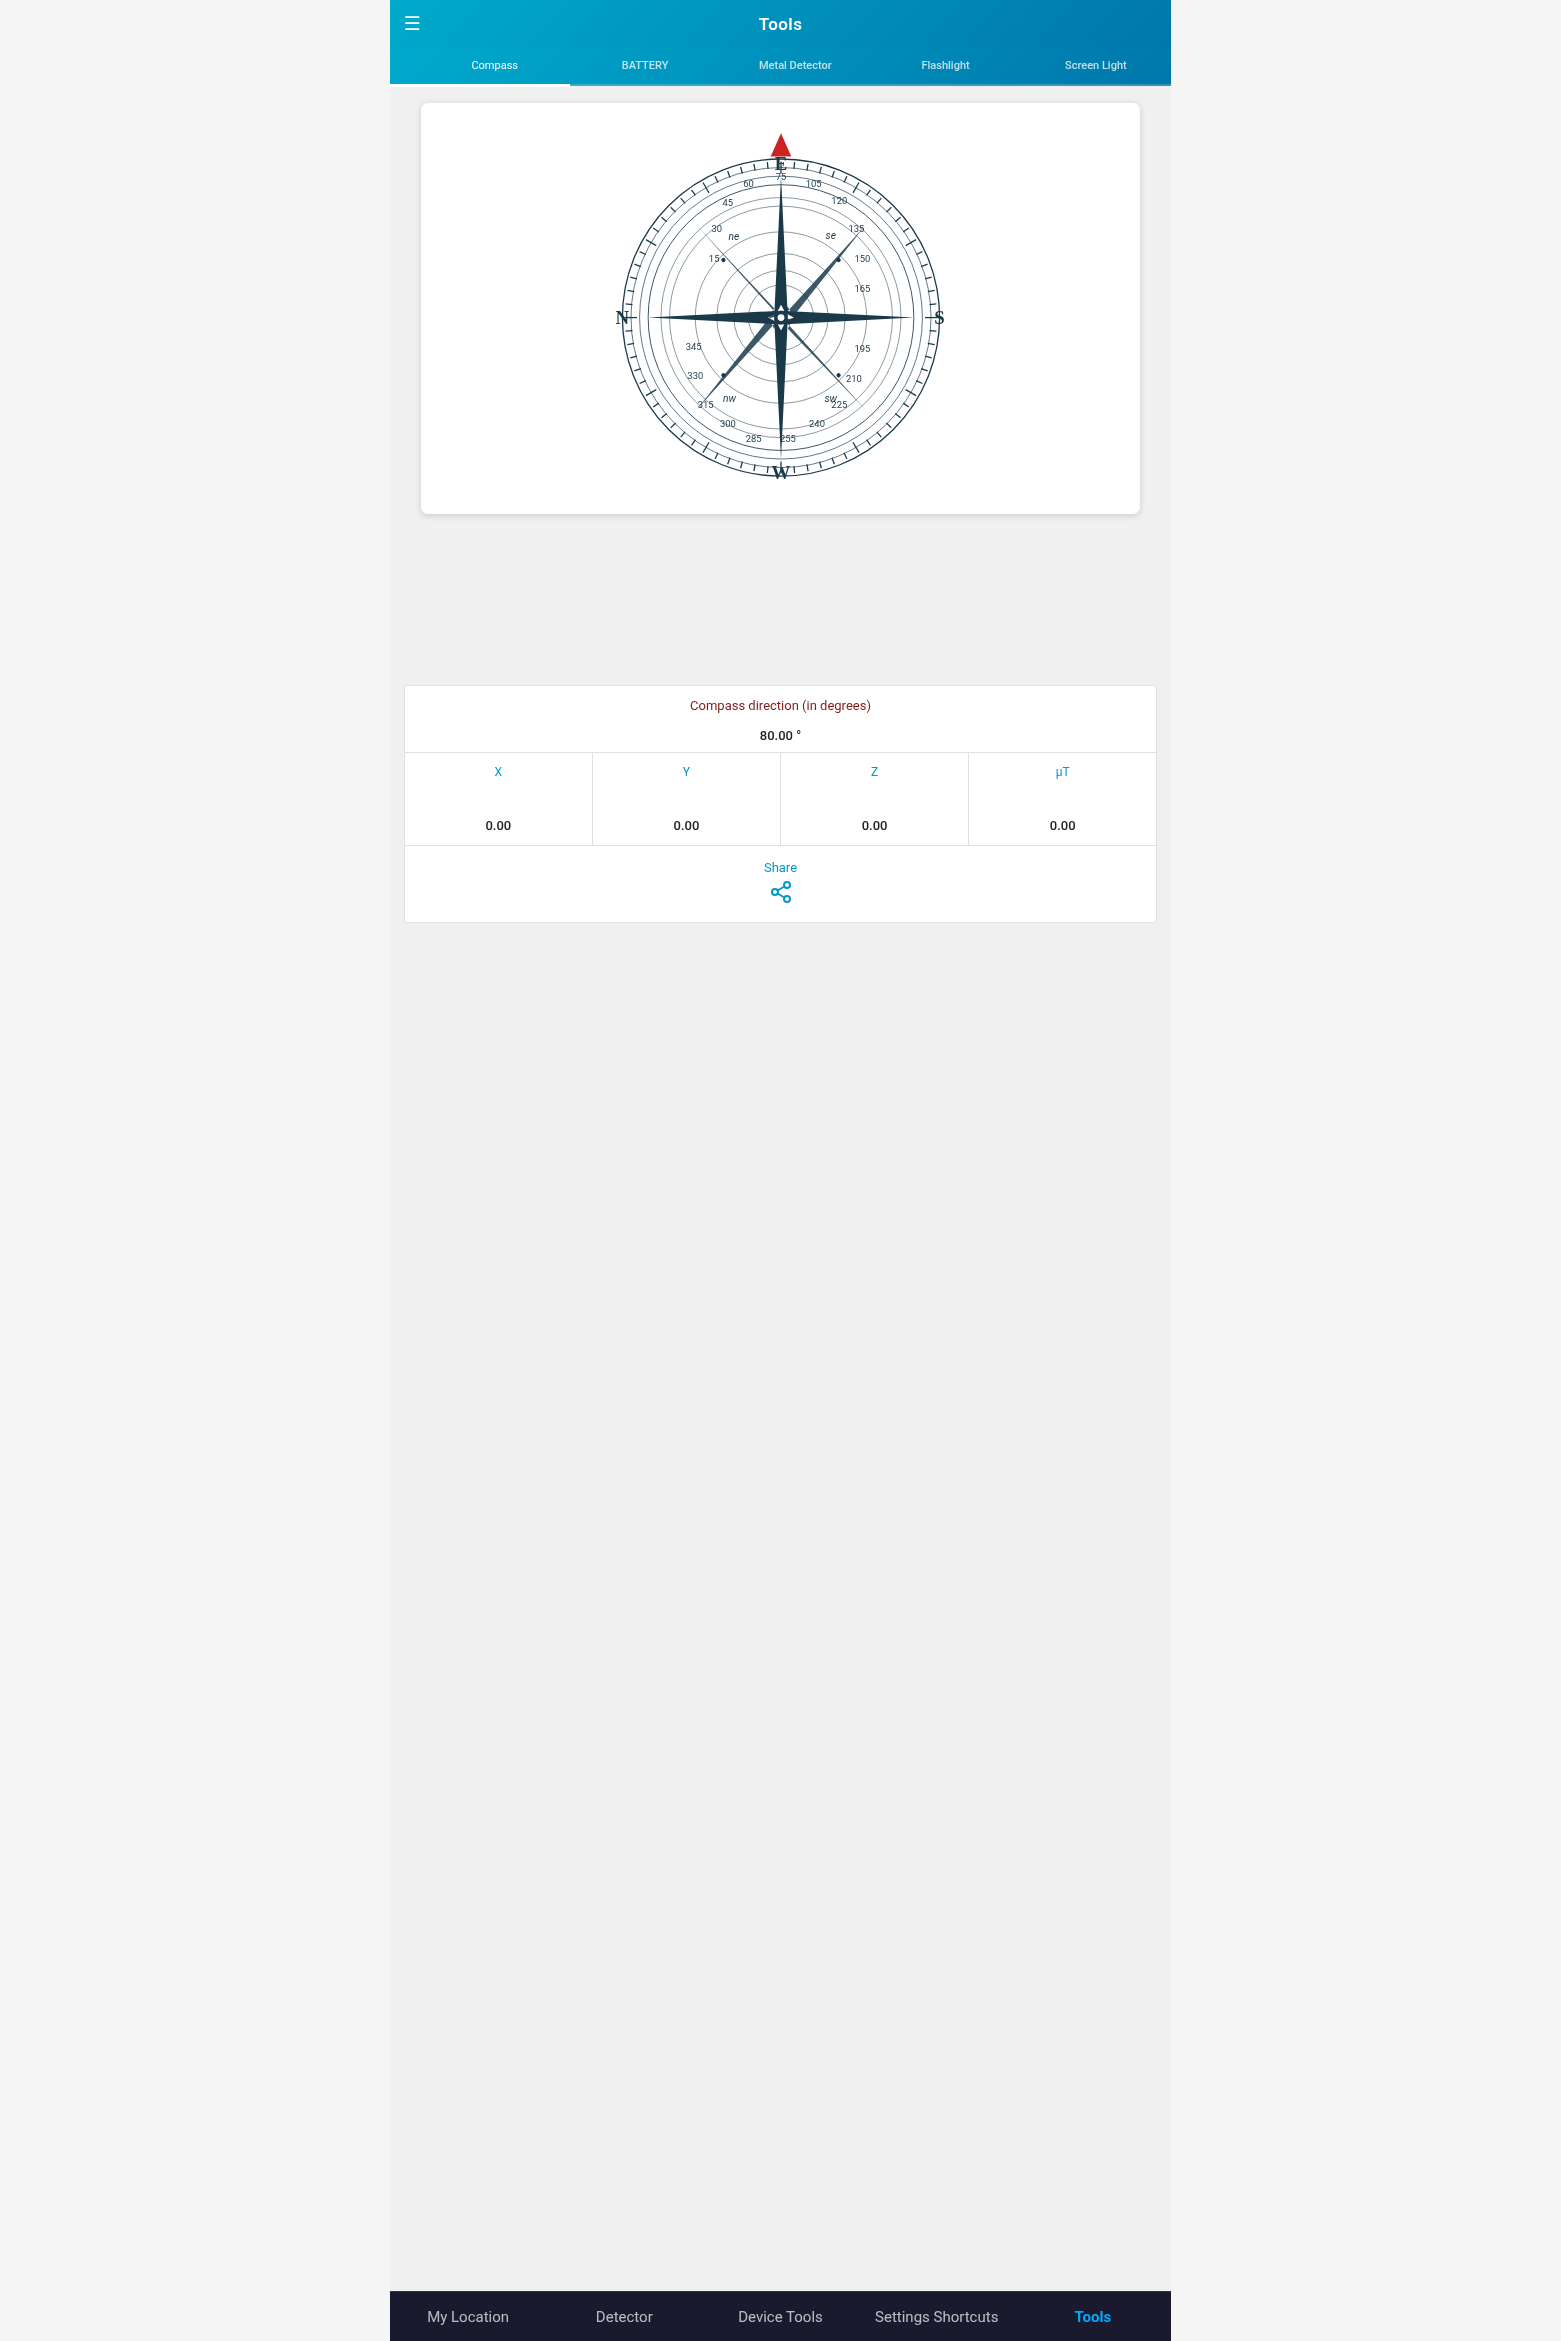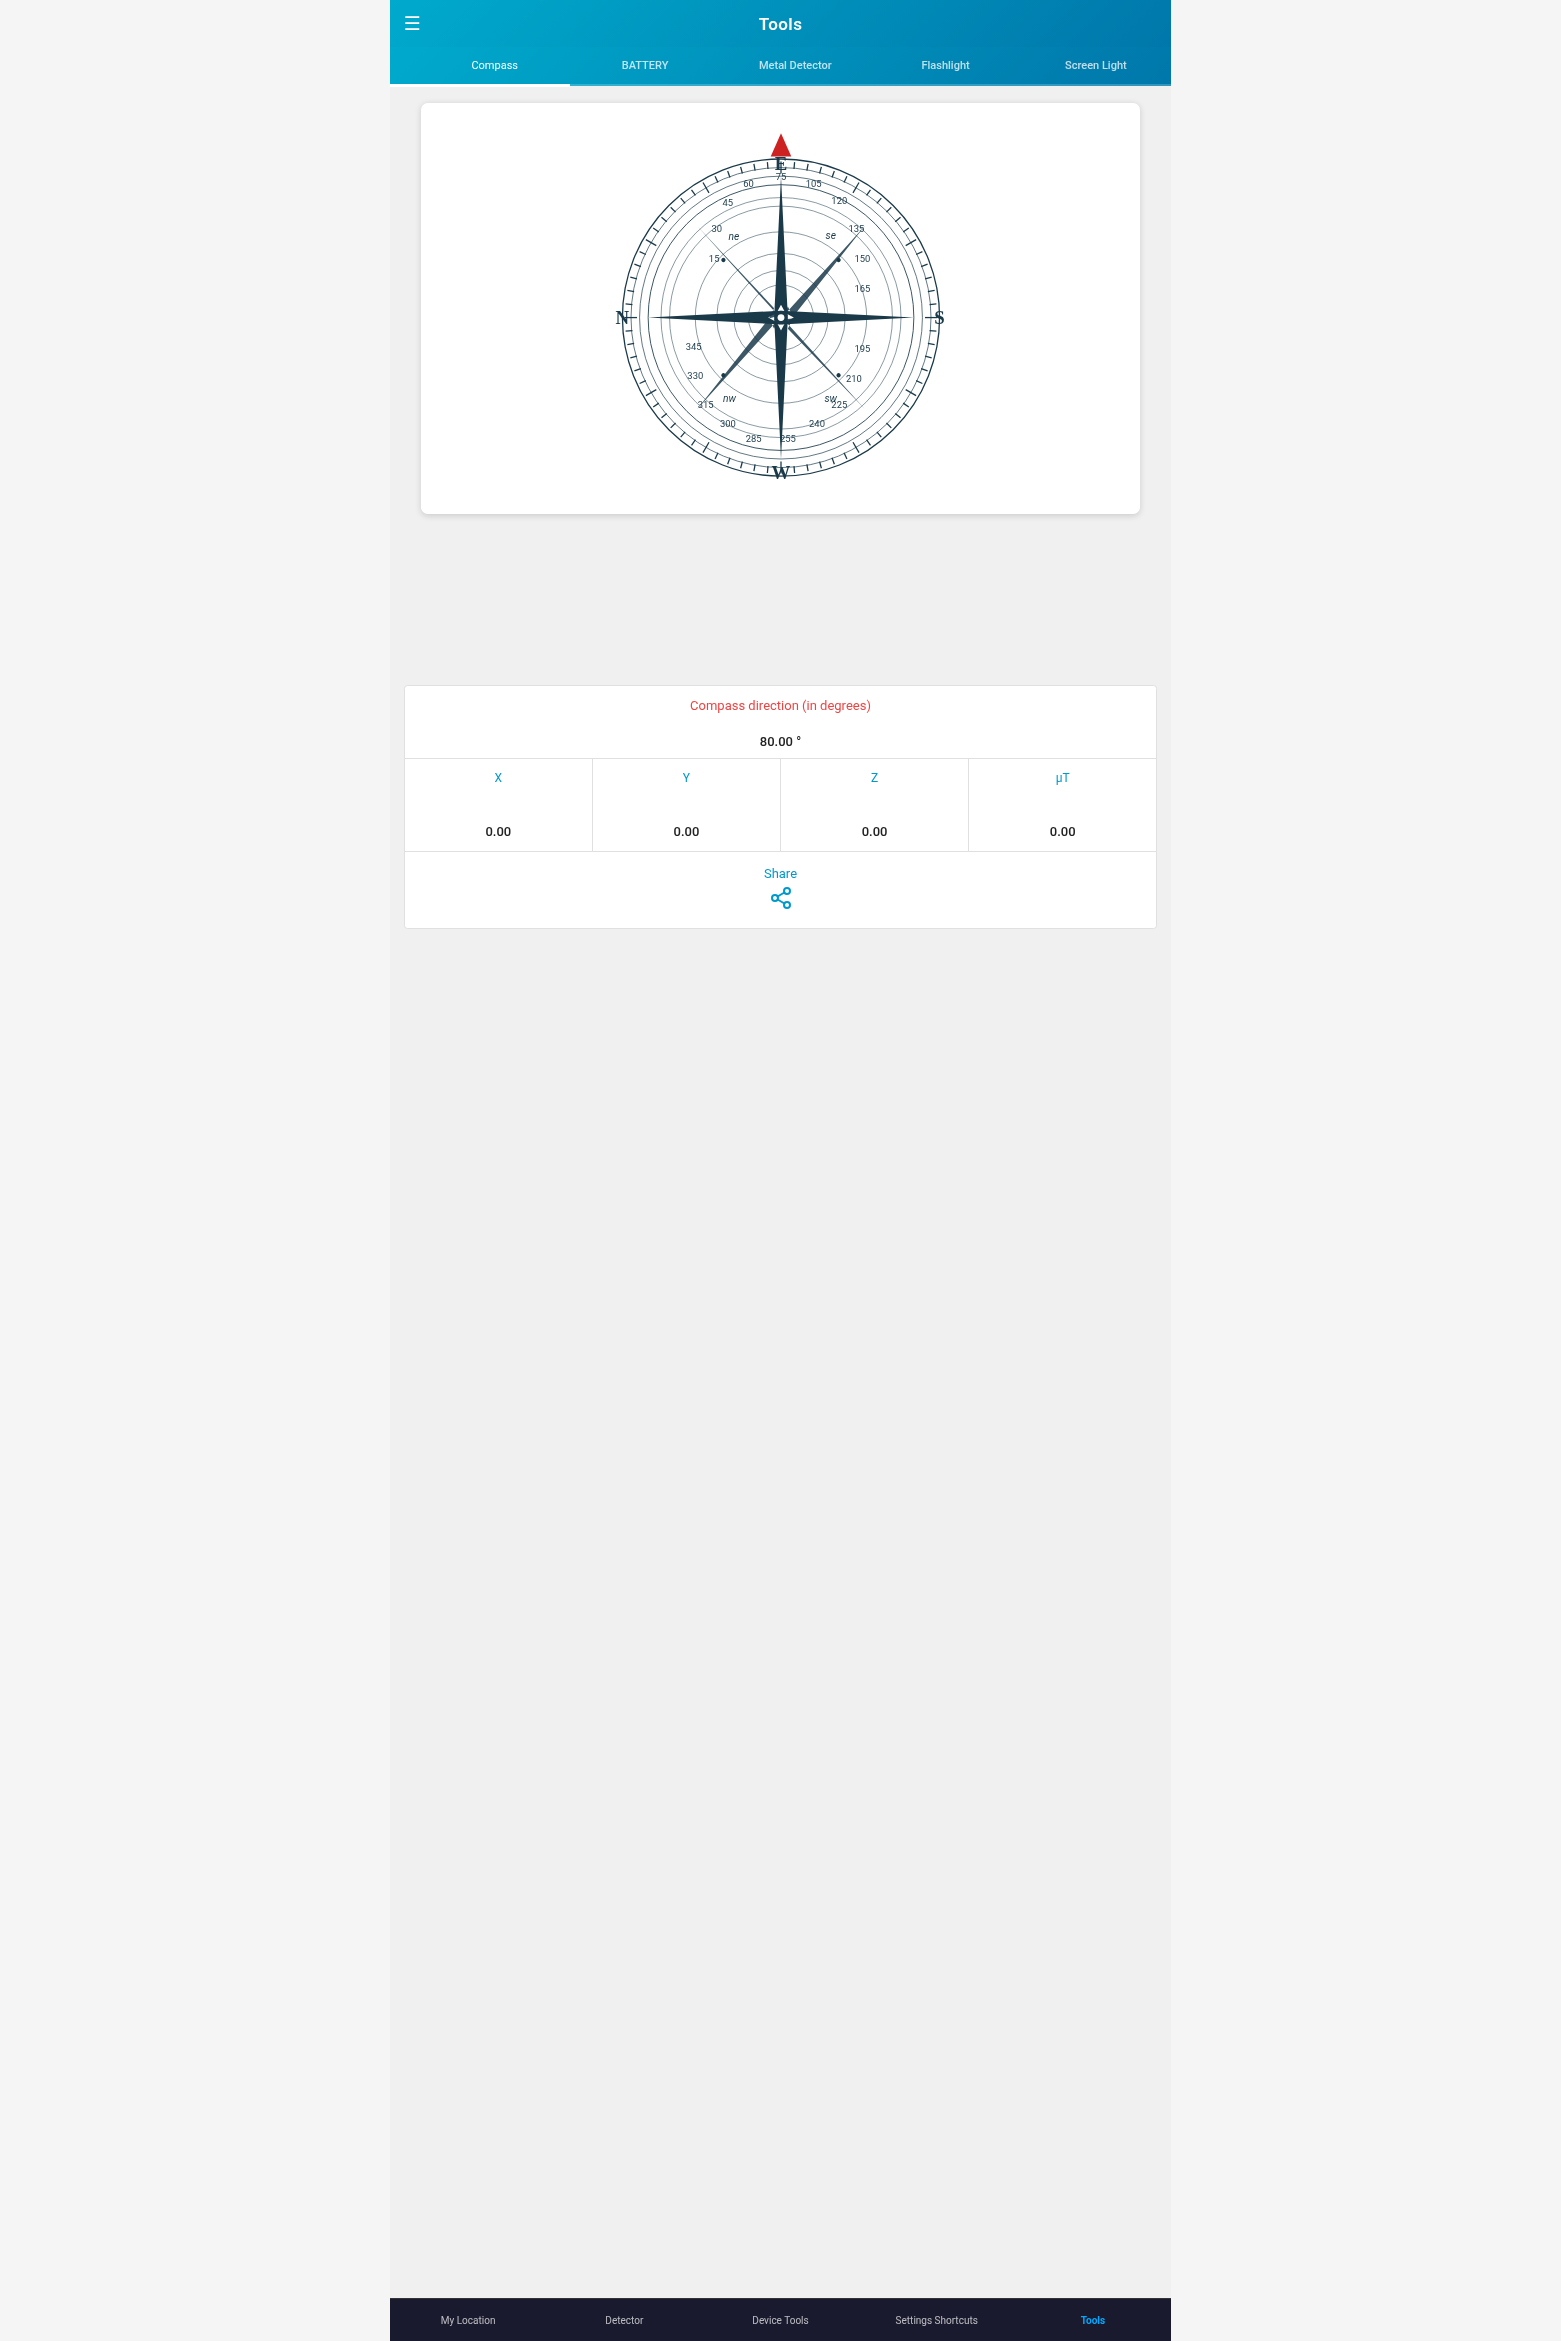--- a/index.html
+++ b/index.html
@@ -110,23 +110,23 @@
       border-radius: 3.4px;
       margin-top: 171px;
     }
 
     .direction-row {
       text-align: center;
       padding: 12px 13.7px 8.6px;
       border-bottom: 0.9px solid #e0e0e0;
     }
     .direction-label {
-      color: #ef4444;
+      color: #7f1d1d;
       font-size: 13px;
-      margin-bottom: 21px;
+      margin-bottom: 15px;
     }
     .direction-value {
       color: #222;
       font-size: 13px;
       font-weight: 500;
     }
 
     .sensor-row {
       display: flex;
       border-bottom: 0.9px solid #e0e0e0;
@@ -173,21 +173,21 @@
     .bottom-nav {
       background: #1a1a2e;
       display: flex;
       border-top: 0.9px solid #333;
     }
     .nav-item {
       flex: 1;
       text-align: center;
       padding: 15.4px 3.4px;
       color: rgba(255,255,255,0.7);
-      font-size: 10px;
+      font-size: 15px;
       cursor: pointer;
     }
     .nav-item.active {
       color: #00aaff;
       font-weight: 700;
     }
   </style>
 </head>
 <body>
 

